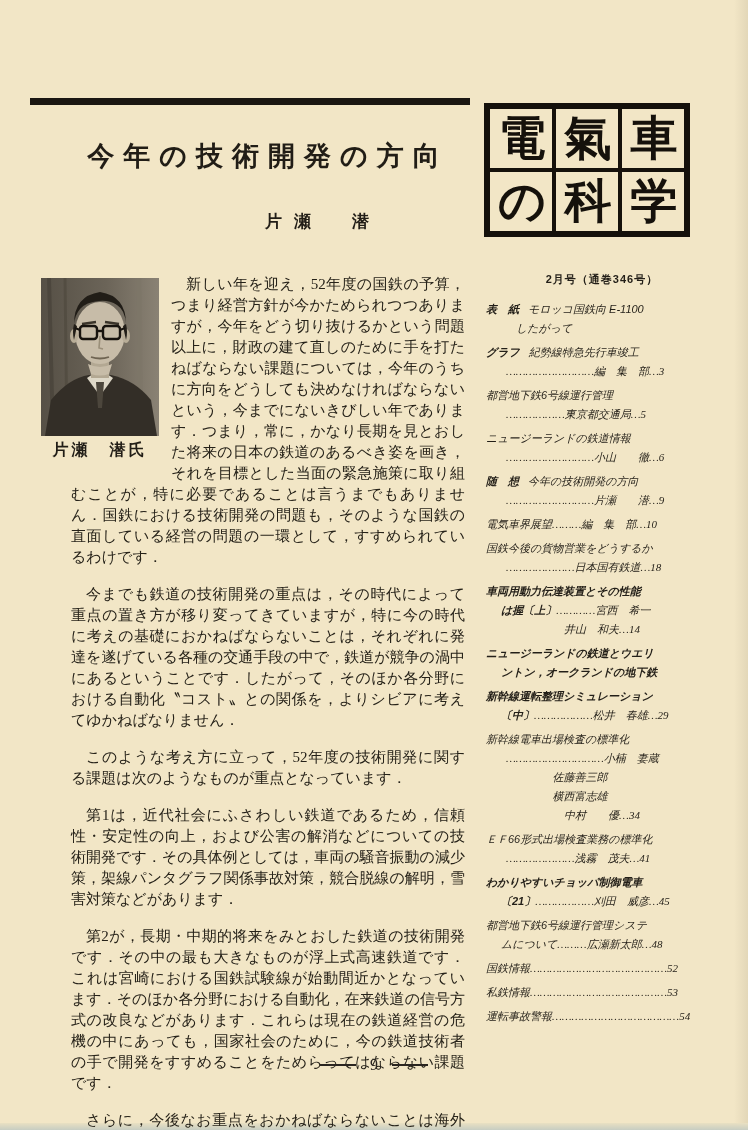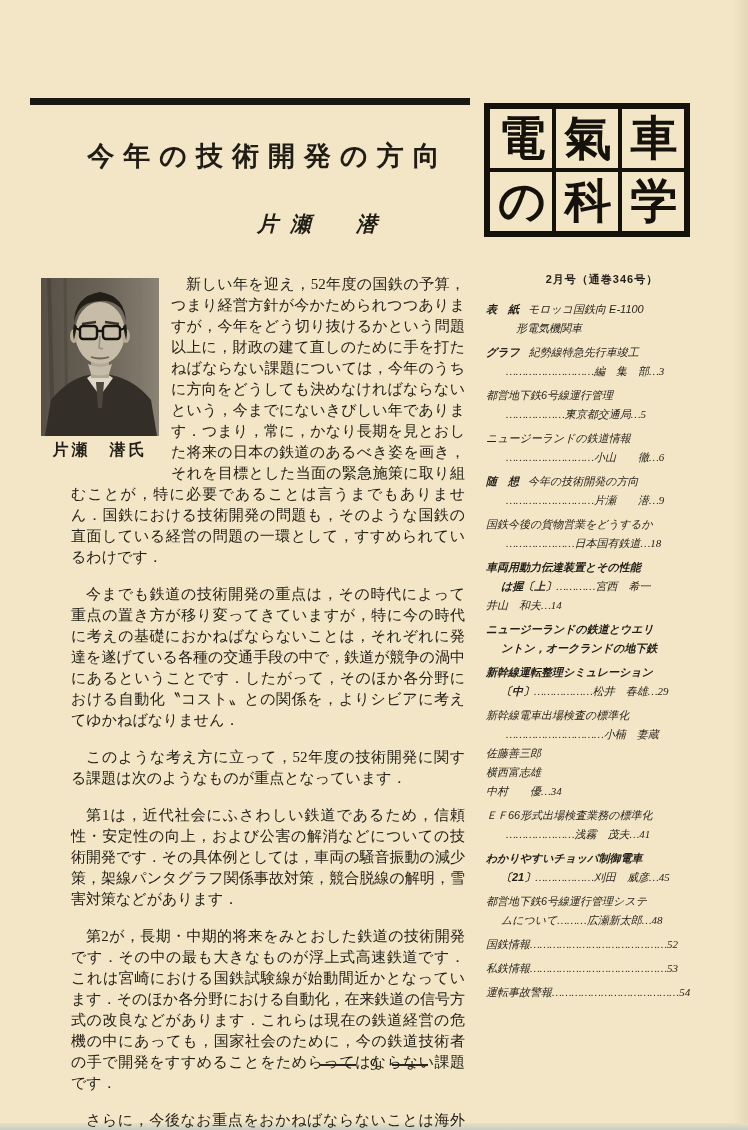--- a/index.html
+++ b/index.html
@@ -45,23 +45,22 @@
   }
 
   .article-title{
     position:absolute;left:55px;top:138px;width:426px;
     text-align:center;font-size:27px;letter-spacing:9px;
     font-weight:600;color:#211d16;white-space:nowrap;
   }
   .article-author{
     position:absolute;left:55px;top:210px;width:426px;
     text-align:center;text-indent:110px;
-    font-size:21px;letter-spacing:12px;font-weight:600;color:#211d16;
+    font-size:17px;letter-spacing:12px;font-weight:600;color:#211d16;
     white-space:nowrap;
-    font-style:italic;
   }
 
   
   .article-body{
     position:absolute;left:55px;top:258px;width:426px;
     font-size:15px;line-height:21px;text-align:justify;
     color:#262219;
   }
   .article-body p{margin:16px;text-indent:1em;}
   .photo-float{
@@ -93,21 +92,21 @@
     font-weight:700;font-size:11px;letter-spacing:1px;
     text-align:center;margin-bottom:13px;white-space:nowrap;
   }
   .row{font-size:11px;line-height:19px;white-space:nowrap;font-style:italic;}
   .row.gap{margin-top:5px;}
   .tt{font-weight:500;}
   .tt.bold{font-weight:700;}
   .ind1{padding-left:15px;}
   .ind2{padding-left:30px;}
   .meta{padding-left:20px;font-family:"Liberation Serif", serif;font-weight:400;}
-  .right{text-align:left;padding-left:0;}
+  .right{text-align:center;padding-left:0;}
   .inset{padding-right:44px;}
   .lab{font-weight:700;margin-right:9px;}
   .tail{font-weight:400;font-family:"Liberation Serif", serif;}
 </style>
 </head>
 <body>
 
 <div class="page-shade-right"></div>
 <div class="page-edge-bottom"></div>
 
@@ -176,29 +175,30 @@
       <p>第2が，長期・中期的将来をみとおした鉄道の技術開発です．その中の最も大きなものが浮上式高速鉄道です．これは宮崎における国鉄試験線が始動間近かとなっています．そのほか各分野における自動化，在来鉄道の信号方式の改良などがあります．これらは現在の鉄道経営の危機の中にあっても，国家社会のために，今の鉄道技術者の手で開発をすすめることをためらってはならない課題です．</p>
       <p>さらに，今後なお重点をおかねばならないことは海外への技術協力です．日本の国内での鉄道の地位が相対的に低下しているようでも，海外の開発途上国における鉄道の有用性は依然として高く，従って技術協力の要請が強い現状です．日本の，国としての海外援助の一環として，或いは技術力輸出として日本の鉄道技術が活躍を期待されています．そういう中で，米国のアムトラック（旅客輸送公社）からの技術協力要請は，私共に貴重な教訓を与えてくれました．米国でさえも建設的な技術にいつのまにか大きな空白ができていたということです．一方，ヨーロッパにおいては，日本が新幹線技術を誇っていた間に，さらに先の技術が次々にすすめられているということです．私たちは，そういう情勢にも目を向けて，今年の技術開発にとり組んで行きたいと思います．</p>
     </div>
 
 </div>
 
 <div class="toc">
   <div class="toc-issue">2月号（通巻346号）</div>
   <div id="toc-rows">
       <div class="row tt"><span class="lab">表　紙</span><span>モロッコ国鉄向 E-1100</span></div>
-      <div class="row tt ind2"><span>形電気機関車</span></div>
+      <div class="row tt ind2"><span>したがって</span></div>
       <div class="row tt gap"><span class="lab">グラフ</span><span>紀勢線特急先行車竣工</span></div>
       <div class="row meta"><span>………………………編　集　部…3</span></div>
       <div class="row tt gap"><span>都営地下鉄6号線運行管理</span></div>
       <div class="row meta"><span>………………東京都交通局…5</span></div>
       <div class="row tt gap"><span>ニュージーランドの鉄道情報</span></div>
       <div class="row meta"><span>………………………小山　　徹…6</span></div>
       <div class="row tt gap"><span class="lab">随　想</span><span>今年の技術開発の方向</span></div>
       <div class="row meta"><span>………………………片瀬　　潜…9</span></div>
+      <div class="row tt gap"><span>電気車界展望</span><span class="tail">………編　集　部…10</span></div>
       <div class="row tt gap"><span>国鉄今後の貨物営業をどうするか</span></div>
       <div class="row meta"><span>…………………日本国有鉄道…18</span></div>
       <div class="row tt bold gap"><span>車両用動力伝達装置とその性能</span></div>
       <div class="row tt bold ind1"><span>は握〔上〕</span><span class="tail">…………宮西　希一</span></div>
       <div class="row meta right"><span>井山　和夫…14</span></div>
       <div class="row tt bold gap"><span>ニュージーランドの鉄道とウエリ</span></div>
       <div class="row tt bold ind1"><span>ントン，オークランドの地下鉄</span></div>
       <div class="row tt bold gap"><span>新幹線運転整理シミュレーション</span></div>
       <div class="row tt bold ind1"><span>〔中〕</span><span class="tail">………………松井　春雄…29</span></div>
       <div class="row tt gap"><span>新幹線電車出場検査の標準化</span></div>

